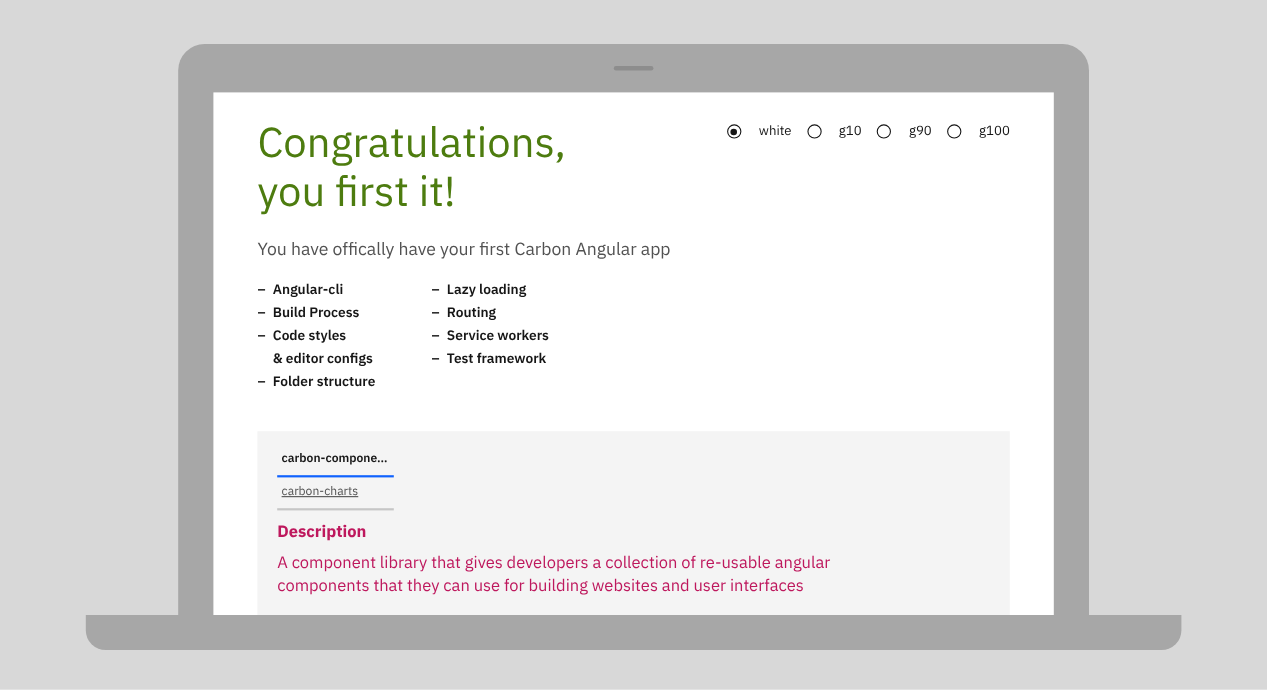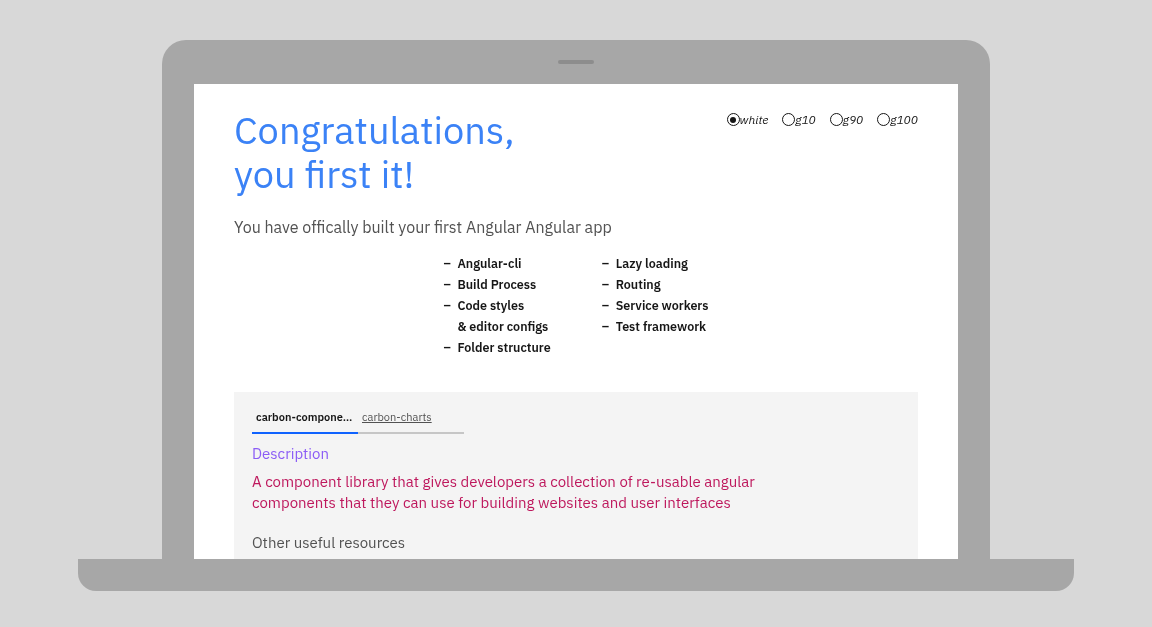--- a/index.html
+++ b/index.html
@@ -55,37 +55,36 @@
   }
 
   
   .top-row { display: flex; align-items: flex-start; }
   .headline {
     flex: 1;
     font-weight: 400;
     font-size: 38px;
     line-height: 1.15;
     letter-spacing: 0;
-    color: #3b82f6;
+    color: #4d7c0f;
   }
   .headline span { display: block; }
 
   .theme-switch {
     display: flex;
     gap: 14px;
     font-size: 12px;
     color: #161616;
     padding-top: 4px;
   }
   .radio {
     display: inline-flex;
     align-items: center;
-    gap: 0;
+    gap: 16px;
     cursor: pointer;
-    font-style: italic;
   }
   .radio .ring {
     width: 13px; height: 13px;
     border: 1.2px solid #161616;
     border-radius: 50%;
     display: inline-flex;
     align-items: center;
     justify-content: center;
   }
   .radio .dot {
@@ -114,21 +113,20 @@
     line-height: 1.4;
     color: #525252;
   }
   .features {
     flex: 1;
     display: flex;
     gap: 51px;
     font-size: 12.5px;
     font-weight: 600;
     color: #161616;
-    justify-content: center;
   }
   .features ul { list-style: none; }
   .features li {
     position: relative;
     padding-left: 14px;
     margin-bottom: 4px;
     line-height: 1.35;
   }
   .features li::before {
     content: "–";
@@ -141,40 +139,41 @@
 
   .panel {
     margin-top: 32px;
     background: #f4f4f4;
     padding: 12px 18px 30px 18px;
   }
   .tabs {
     display: flex;
     gap: 0;
     margin-bottom: 10px;
+    flex-direction: column;
   }
   .tab {
     width: 106px;
     font-size: 11px;
     font-weight: 600;
     color: #161616;
     padding: 6px 4px 8px 4px;
     border-bottom: 2px solid #c6c6c6;
     cursor: pointer;
     white-space: nowrap;
     overflow: hidden;
     text-overflow: ellipsis;
   }
   .tab.active { border-bottom-color: #0f62fe; }
   .tab.inactive { font-weight: 400; color: #525252; text-decoration: underline; }
 
   .section-label {
     font-size: 15px;
-    color: #8b5cf6;
-    font-weight: 400;
+    color: #be185d;
+    font-weight: 700;
     margin-bottom: 8px;
   }
   .desc {
     font-size: 15px;
     color: #be185d;
     line-height: 1.4;
     max-width: 560px;
   }
   .resources {
     margin-top: 20px;
@@ -210,21 +209,21 @@
           <span class="ring"></span>
           <span>g90</span>
         </label>
         <label class="radio">
           <span class="ring"></span>
           <span>g100</span>
         </label>
       </div>
     </div>
 
-    <p class="subhead">You have offically built your first Angular Angular app</p>
+    <p class="subhead">You have offically have your first Carbon Angular app</p>
 
     <div class="mid">
       <div class="features">
         <ul>
           <li>Angular-cli</li>
           <li>Build Process</li>
           <li>Code styles</li>
           <li class="sub">&amp; editor configs</li>
           <li>Folder structure</li>
         </ul>

